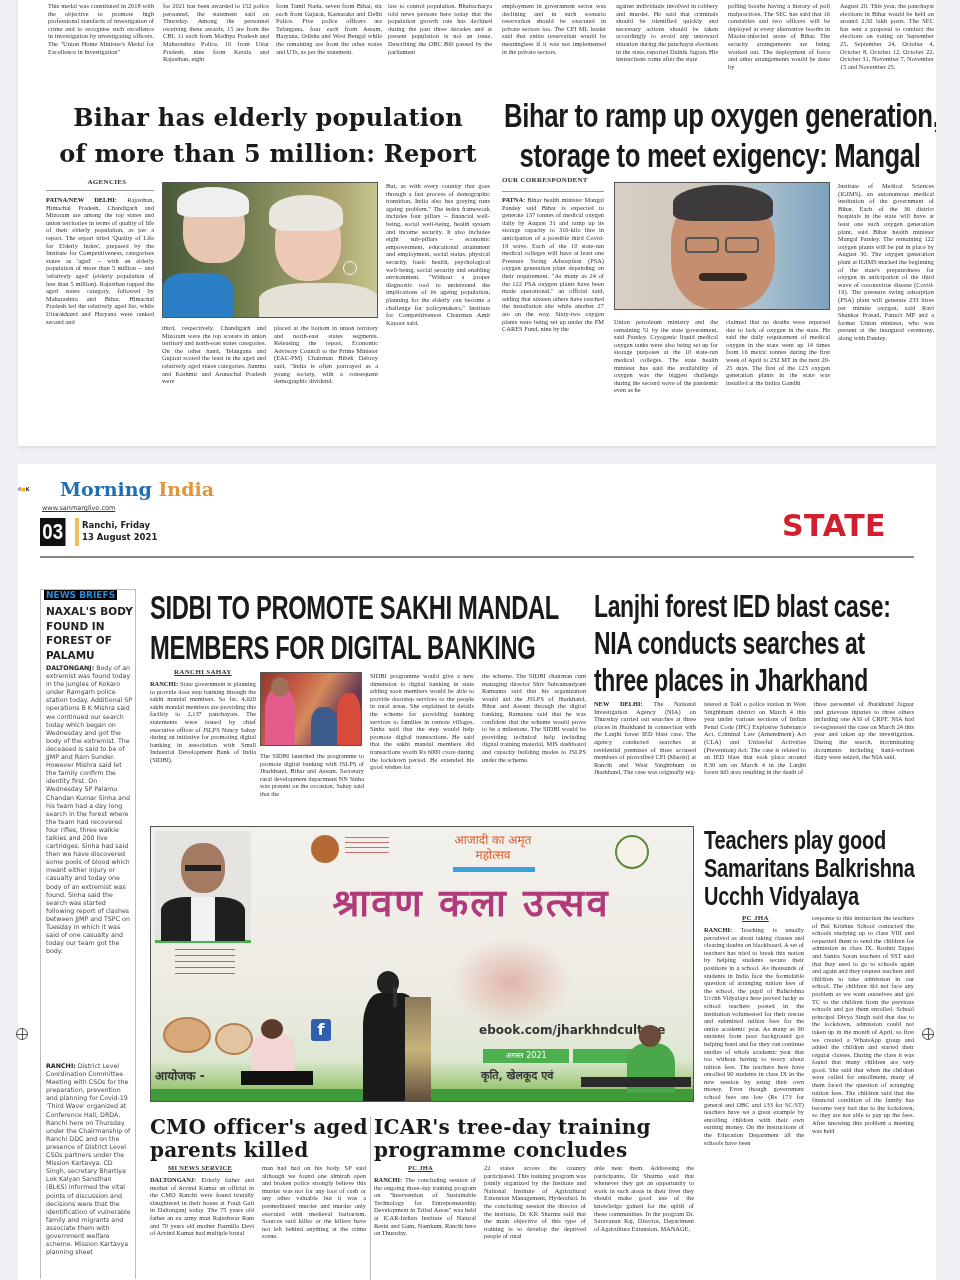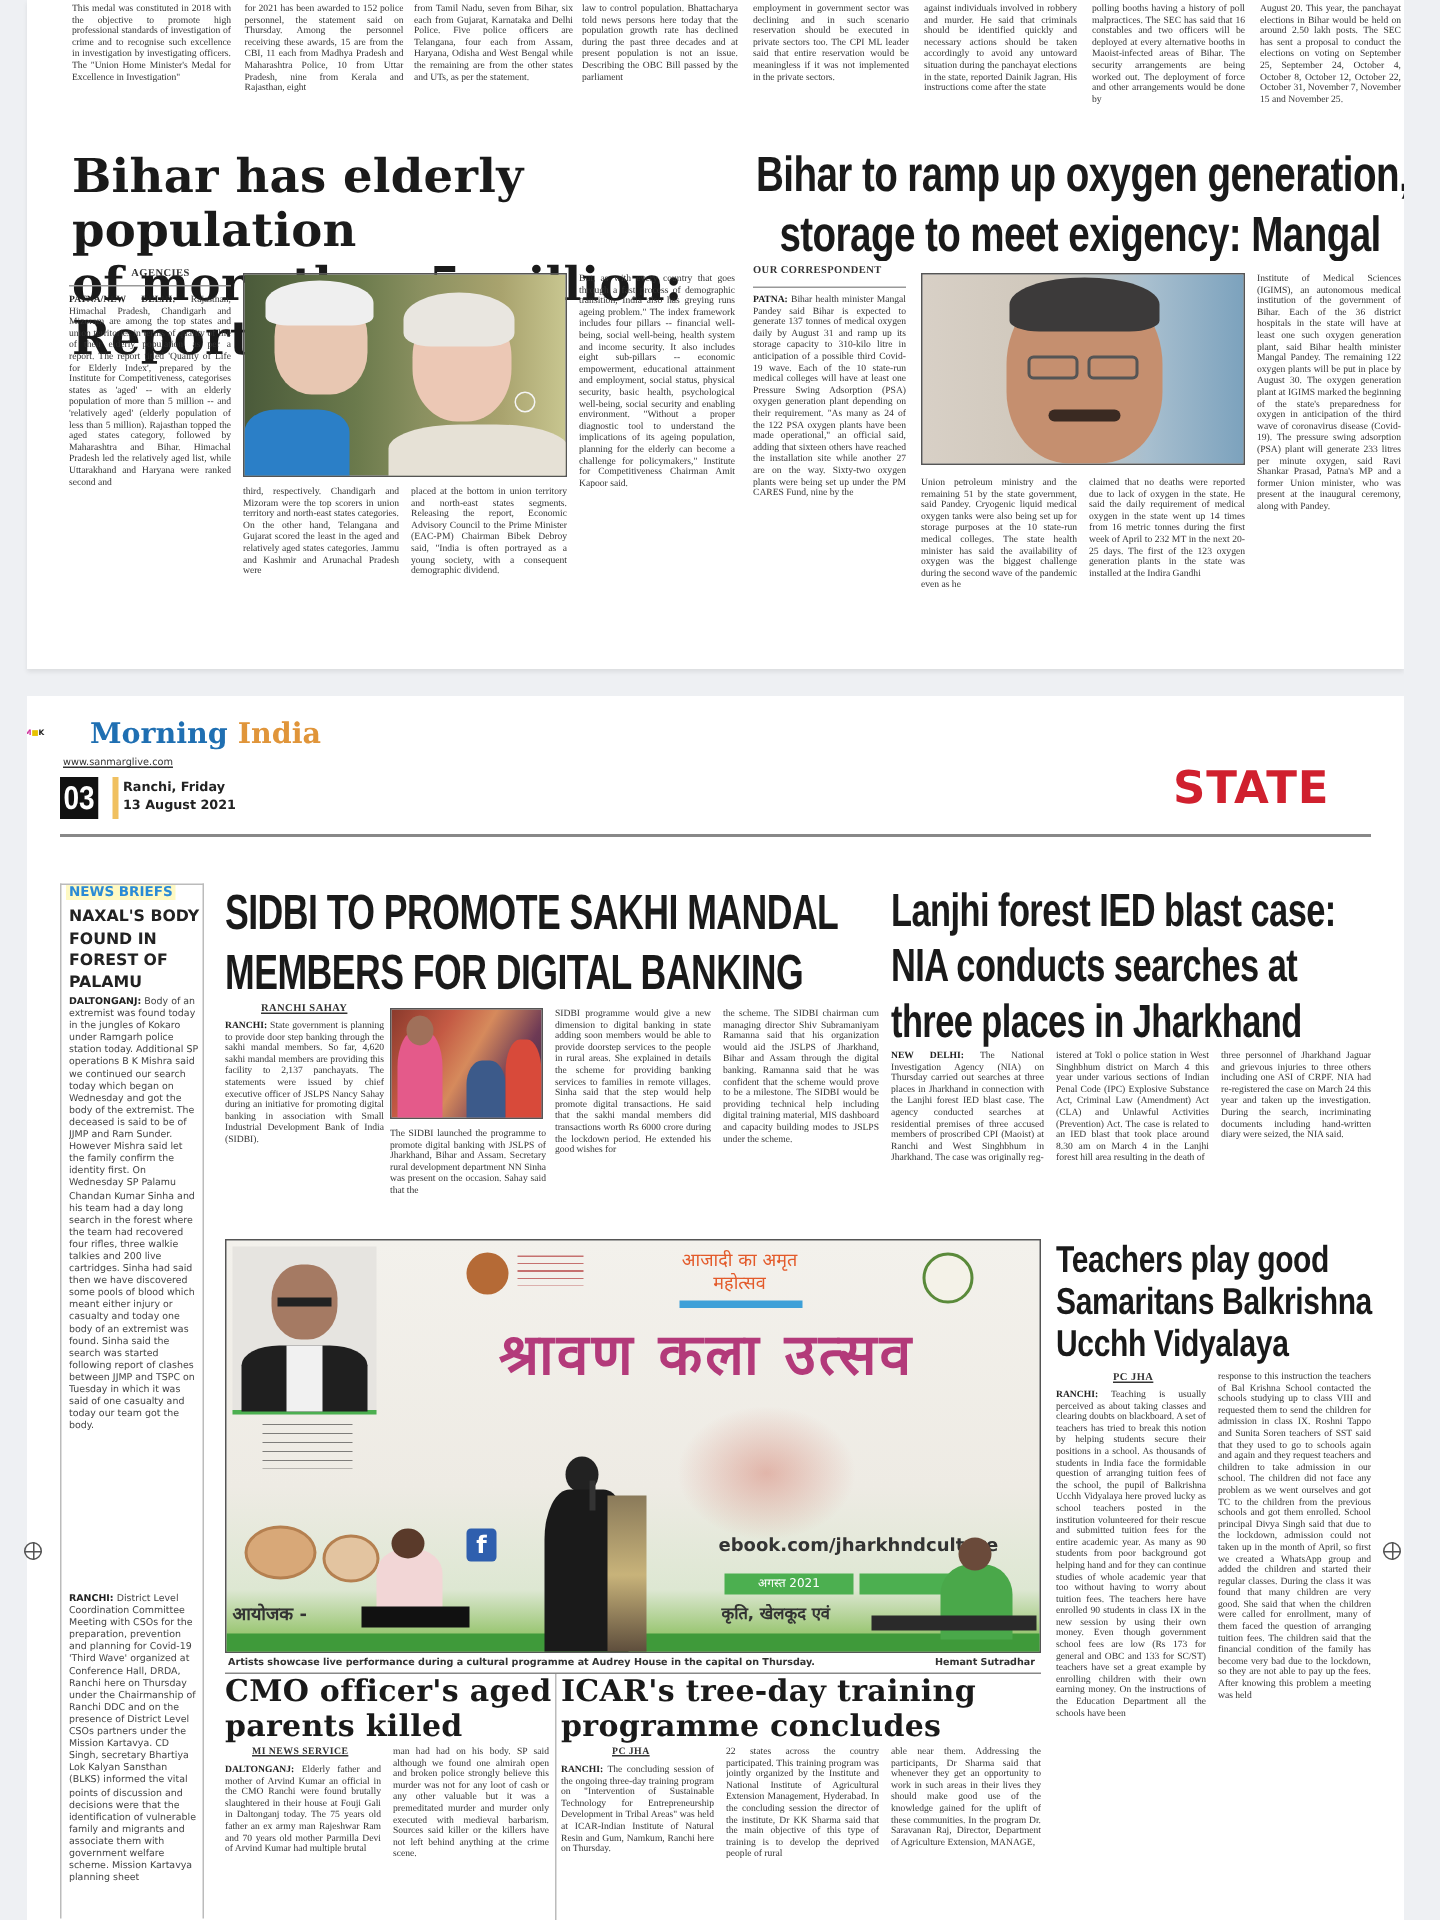--- a/index.html
+++ b/index.html
@@ -36,21 +36,21 @@
 
   <div class="col body-text" style="left:30px;top:2px;width:106px;height:88px;">This medal was constituted in 2018 with the objective to promote high professional standards of investigation of crime and to recognise such excellence in investigation by investigating officers. The "Union Home Minister's Medal for Excellence in Investigation"</div>
   <div class="col body-text" style="left:145px;top:2px;width:106px;height:88px;">for 2021 has been awarded to 152 police personnel, the statement said on Thursday. Among the personnel receiving these awards, 15 are from the CBI, 11 each from Madhya Pradesh and Maharashtra Police, 10 from Uttar Pradesh, nine from Kerala and Rajasthan, eight</div>
   <div class="col body-text" style="left:258px;top:2px;width:106px;height:88px;">from Tamil Nadu, seven from Bihar, six each from Gujarat, Karnataka and Delhi Police. Five police officers are Telangana, four each from Assam, Haryana, Odisha and West Bengal while the remaining are from the other states and UTs, as per the statement.</div>
   <div class="col body-text" style="left:370px;top:2px;width:104px;height:88px;">law to control population. Bhattacharya told news persons here today that the population growth rate has declined during the past three decades and at present population is not an issue. Describing the OBC Bill passed by the parliament</div>
   <div class="col body-text" style="left:484px;top:2px;width:104px;height:88px;">employment in government sector was declining and in such scenario reservation should be executed in private sectors too. The CPI ML leader said that entire reservation would be meaningless if it was not implemented in the private sectors.</div>
   <div class="col body-text" style="left:598px;top:2px;width:102px;height:88px;">against individuals involved in robbery and murder. He said that criminals should be identified quickly and necessary actions should be taken accordingly to avoid any untoward situation during the panchayat elections in the state, reported Dainik Jagran. His instructions come after the state</div>
   <div class="col body-text" style="left:710px;top:2px;width:102px;height:88px;">polling booths having a history of poll malpractices. The SEC has said that 16 constables and two officers will be deployed at every alternative booths in Maoist-infected areas of Bihar. The security arrangements are being worked out. The deployment of force and other arrangements would be done by</div>
   <div class="col body-text" style="left:822px;top:2px;width:94px;height:88px;">August 20. This year, the panchayat elections in Bihar would be held on around 2.50 lakh posts. The SEC has sent a proposal to conduct the elections on voting on September 25, September 24, October 4, October 8, October 12, October 22, October 31, November 7, November 15 and November 25.</div>
 
-  <div class="h-serif" style="position:absolute;left:30px;top:100px;width:440px;font-size:31px;line-height:36px;text-align:left;">
+  <div class="h-serif" style="position:absolute;left:30px;top:100px;width:440px;font-size:24px;line-height:36px;text-align:center;">
     <div>Bihar has elderly population</div>
     <div>of more than 5 million: Report</div>
   </div>
 
   <div class="h-condensed" style="position:absolute;left:486px;top:96px;font-size:33px;line-height:40px;transform:scaleX(0.78);">
     <div>Bihar to ramp up oxygen generation,</div>
     <div style="padding-left:20px;">storage to meet exigency: Mangal</div>
   </div>
 
   <div class="byline" style="position:absolute;left:44px;top:178px;width:90px;text-align:center;">AGENCIES</div>
@@ -111,21 +111,21 @@
   <div style="position:absolute;left:22px;top:54px;width:30px;height:28px;background:#111;color:#fff;font-family:'Liberation Sans',sans-serif;font-weight:bold;font-size:22px;line-height:28px;text-align:center;transform:scaleX(0.85);transform-origin:left;">03</div>
   <div style="position:absolute;left:57px;top:54px;width:4px;height:28px;background:#f0c060;"></div>
   <div style="position:absolute;left:64px;top:55px;font-family:'DejaVu Sans',sans-serif;font-weight:bold;font-size:8.5px;line-height:12px;color:#222;">
     <div>Ranchi, Friday</div>
     <div>13 August 2021</div>
   </div>
   <div style="position:absolute;left:764px;top:44px;font-family:'DejaVu Sans',sans-serif;font-weight:bold;font-size:30px;color:#d0202e;letter-spacing:0.5px;">STATE</div>
   <div class="rule" style="left:22px;top:92px;width:874px;"></div>
 
   <div style="position:absolute;left:22px;top:125px;width:96px;height:690px;border:1px solid #bbb;border-bottom:none;"></div>
-  <div style="position:absolute;left:26px;top:126px;font-family:'DejaVu Sans',sans-serif;font-weight:bold;font-size:9px;color:#2a8ad6;background:#fef9c3;padding:0 2px;">NEWS BRIEFS</div>
+  <div style="position:absolute;left:26px;top:126px;font-family:'DejaVu Sans',sans-serif;font-weight:bold;font-size:9px;color:#2a8ad6;background:#000000;padding:0 2px;">NEWS BRIEFS</div>
   <div style="position:absolute;left:28px;top:140px;width:90px;font-family:'DejaVu Sans',sans-serif;font-weight:bold;font-size:10.5px;line-height:14.5px;color:#222;">NAXAL'S BODY FOUND IN FOREST OF PALAMU</div>
   <div class="col sans-text" style="left:28px;top:200px;width:88px;height:330px;">
     <span class="lead">DALTONGANJ:</span>
     <span>Body of an extremist was found today in the jungles of Kokaro under Ramgarh police station today. Additional SP operations B K Mishra said we continued our search today which began on Wednesday and got the body of the extremist. The deceased is said to be of JJMP and Ram Sunder. However Mishra said let the family confirm the identity first. On Wednesday SP Palamu Chandan Kumar Sinha and his team had a day long search in the forest where the team had recovered four rifles, three walkie talkies and 200 live cartridges. Sinha had said then we have discovered some pools of blood which meant either injury or casualty and today one body of an extremist was found. Sinha said the search was started following report of clashes between JJMP and TSPC on Tuesday in which it was said of one casualty and today our team got the body.</span>
   </div>
   <div class="col sans-text" style="left:28px;top:598px;width:88px;height:218px;">
     <span class="lead">RANCHI:</span>
     <span>District Level Coordination Committee Meeting with CSOs for the preparation, prevention and planning for Covid-19 'Third Wave' organized at Conference Hall, DRDA, Ranchi here on Thursday under the Chairmanship of Ranchi DDC and on the presence of District Level CSOs partners under the Mission Kartavya. CD Singh, secretary Bhartiya Lok Kalyan Sansthan (BLKS) informed the vital points of discussion and decisions were that the identification of vulnerable family and migrants and associate them with government welfare scheme. Mission Kartavya planning sheet</span>
   </div>
 
@@ -195,24 +195,20 @@
     <div style="position:absolute;left:110px;top:192px;width:22px;height:20px;border-radius:50%;background:#5a3a2a;"></div>
     <div style="position:absolute;left:90px;top:244px;width:72px;height:14px;background:#111;"></div>
     <div style="position:absolute;left:226px;top:144px;width:22px;height:24px;border-radius:50%;background:#222;"></div>
     <div style="position:absolute;left:212px;top:166px;width:56px;height:110px;background:#1a1a1a;border-radius:30% 30% 0 0;"></div>
     <div style="position:absolute;left:254px;top:170px;width:26px;height:106px;background:linear-gradient(180deg,#8a7a5a,#c8b37a,#5a4a3a);"></div>
     <div style="position:absolute;left:242px;top:160px;width:4px;height:20px;background:#333;"></div>
     <div style="position:absolute;left:476px;top:216px;width:48px;height:50px;background:#4aa84a;border-radius:40% 40% 0 0;"></div>
     <div style="position:absolute;left:488px;top:198px;width:22px;height:22px;border-radius:50%;background:#6a4a3a;"></div>
     <div style="position:absolute;left:430px;top:250px;width:110px;height:10px;background:#2a2a2a;"></div>
   </div>
-  <div style="position:absolute;left:132px;top:640px;width:544px;height:12px;border-bottom:1px solid #888;">
-    <span style="position:absolute;left:2px;top:0;font-family:'DejaVu Sans',sans-serif;font-weight:bold;font-size:6.4px;color:#333;">Artists showcase live performance during a cultural programme at Audrey House in the capital on Thursday.</span>
-    <span style="position:absolute;right:4px;top:0;font-family:'DejaVu Sans',sans-serif;font-weight:bold;font-size:6.4px;color:#333;">Hemant Sutradhar</span>
-  </div>
 
   <div class="h-condensed" style="position:absolute;left:686px;top:362px;font-size:25px;line-height:28px;transform:scaleX(0.80);letter-spacing:-0.3px;">
     <div>Teachers play good</div>
     <div>Samaritans Balkrishna</div>
     <div>Ucchh Vidyalaya</div>
   </div>
   <div class="byline byline-u" style="position:absolute;left:724px;top:450px;">PC JHA</div>
   <div class="col body-text" style="left:686px;top:462px;width:100px;height:354px;">
     <span class="lead">RANCHI:</span>
     <span>Teaching is usually perceived as about taking classes and clearing doubts on blackboard. A set of teachers has tried to break this notion by helping students secure their positions in a school. As thousands of students in India face the formidable question of arranging tuition fees of the school, the pupil of Balkrishna Ucchh Vidyalaya here proved lucky as school teachers posted in the institution volunteered for their rescue and submitted tuition fees for the entire academic year. As many as 90 students from poor background got helping hand and for they can continue studies of whole academic year that too without having to worry about tuition fees. The teachers here have enrolled 90 students in class IX in the new session by using their own money. Even though government school fees are low (Rs 173 for general and OBC and 133 for SC/ST) teachers have set a great example by enrolling children with their own earning money. On the instructions of the Education Department all the schools have been</span>

